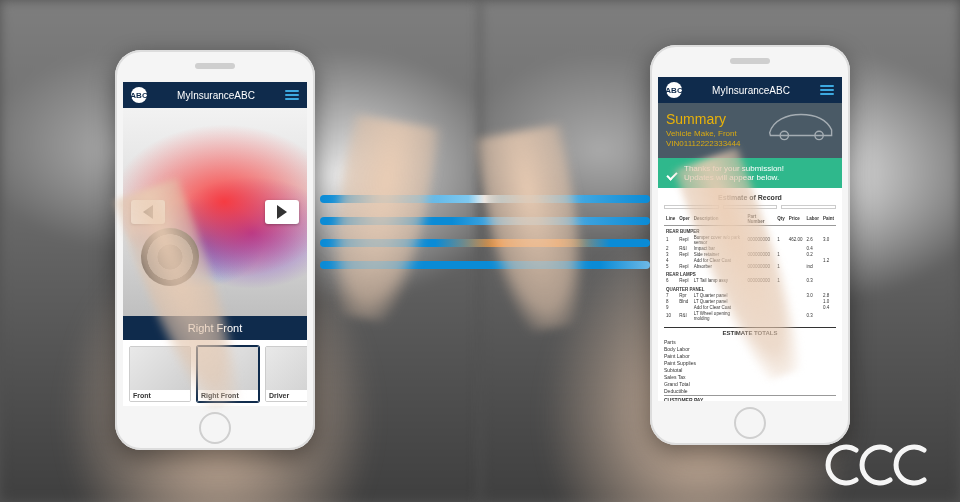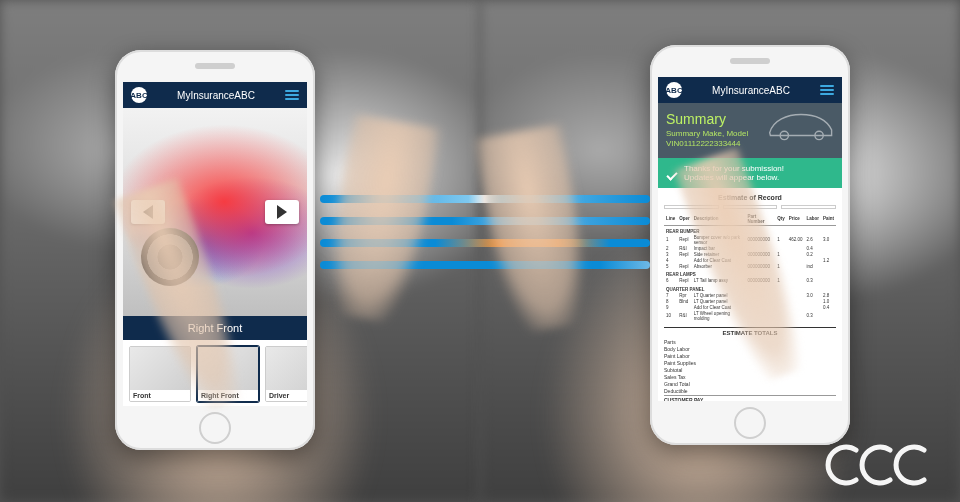--- a/index.html
+++ b/index.html
@@ -85,21 +85,21 @@
   .nav-arrow.next::after { content:""; width:0; height:0; border-left:10px solid #333; border-top:7px solid transparent; border-bottom:7px solid transparent; }
   .nav-arrow.prev::after { content:""; width:0; height:0; border-right:10px solid #333; border-top:7px solid transparent; border-bottom:7px solid transparent; }
   .angle-bar { position:absolute; left:0; right:0; top:208px; height:24px; background:#0f2b4c; color:#fff; font-size:11px; display:flex; align-items:center; justify-content:center; }
   .thumbs { position:absolute; left:0; right:0; top:232px; bottom:0; background:#fff; padding:6px; display:flex; gap:6px; overflow:hidden; }
   .thumb-card { flex:0 0 62px; height:56px; border:1px solid #ccc; border-radius:2px; display:flex; flex-direction:column; font-size:7px; color:#333; overflow:hidden; cursor:pointer; }
   .thumb-card .tiny { flex:1; background:linear-gradient(135deg,#e9e9e9,#cfcfcf); }
   .thumb-card.sel { border-color:#0f2b4c; box-shadow:0 0 0 1px #0f2b4c; }
   .thumb-card .lbl { padding:2px 3px; background:#fff; white-space:nowrap; font-weight:700; }
 
   
-  .summary-head { background:#4a5a66; color:#bef264; padding:8px; position:relative; }
+  .summary-head { background:#4a5a66; color:#eab308; padding:8px; position:relative; }
   .summary-head h2 { font-size:14px; font-weight:400; margin-bottom:2px; }
   .summary-head .sub { font-size:8px; line-height:1.3; opacity:0.9; }
   .car-outline { position:absolute; right:6px; top:6px; width:70px; height:32px; opacity:0.5; }
   .banner { background:#2fb88c; color:#fff; font-size:8px; padding:6px 8px 6px 26px; position:relative; }
   .banner .chk { position:absolute; left:7px; top:50%; transform:translateY(-50%); width:14px; height:14px; }
   .banner .chk::after { content:""; position:absolute; left:2px; top:6px; width:8px; height:4px; border-left:2px solid #fff; border-bottom:2px solid #fff; transform:rotate(-45deg); }
   .estimate { background:#fff; font-size:5px; color:#333; padding:4px 6px; }
   .estimate h3 { text-align:center; font-size:7px; font-weight:700; margin:2px 0 4px; }
   .est-meta { display:flex; gap:4px; font-size:4.5px; margin-bottom:4px; color:#555; }
   .est-meta div { flex:1; border:0.5px solid #ccc; padding:1px 2px; }
@@ -192,21 +192,21 @@
         <span>MyInsuranceABC</span>
         <div class="hamburger">
             <span></span>
             <span></span>
             <span></span>
           </div>
       </div>
 
       <div class="summary-head">
         <h2>Summary</h2>
-        <div class="sub">Summary Make, Model</div>
+        <div class="sub">Vehicle Make, Front</div>
         <div class="sub">VIN01112222333444</div>
         <svg class="car-outline" viewBox="0 0 100 46">
           <path d="M5 34 C10 16 30 8 50 8 C72 8 86 14 94 30 L94 38 L6 38 Z M20 38 a6 6 0 1 0 12 0 a6 6 0 1 0 -12 0 M70 38 a6 6 0 1 0 12 0 a6 6 0 1 0 -12 0" fill="none" stroke="#fff" stroke-width="2"></path>
         </svg>
       </div>
 
       <div class="banner">
         <div class="chk"></div>
         <div>Thanks for your submission!</div>
         <div>Updates will appear below.</div>

